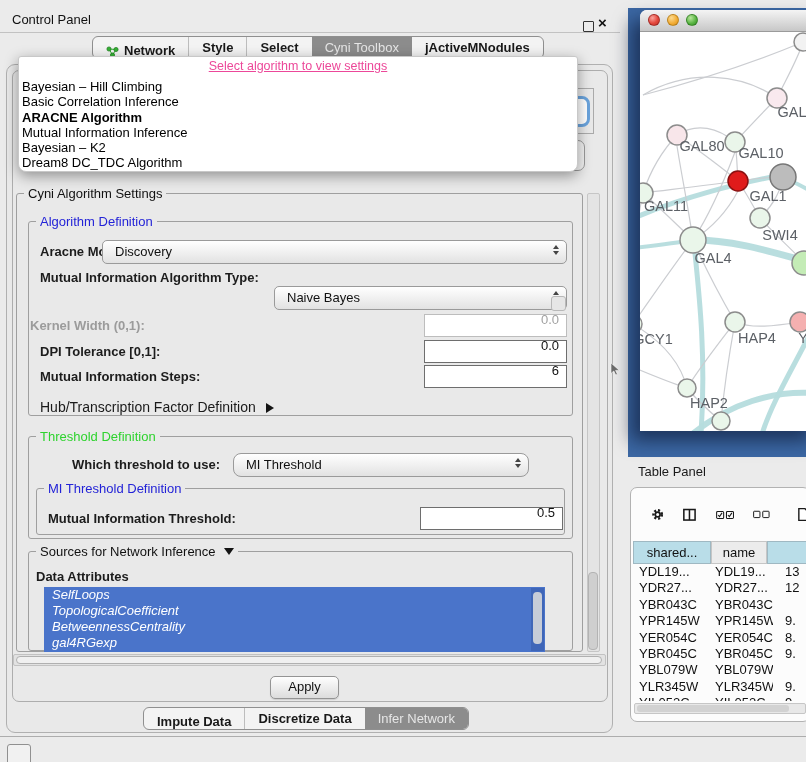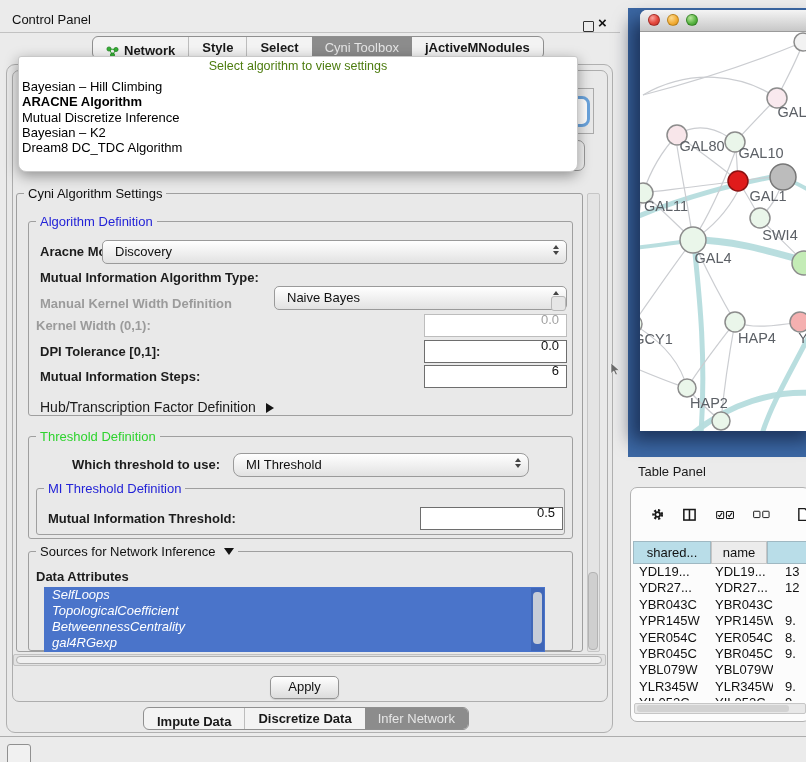--- a/index.html
+++ b/index.html
@@ -25,21 +25,21 @@
   .net-ic{display:inline-flex;}
 
   
   .combo-focus{position:absolute;left:20px;top:96px;width:570px;height:31px;border:3px solid #6aa3dc;border-radius:8px;background:#fff;box-sizing:border-box;}
   .frag-box{position:absolute;left:22px;top:88px;width:572px;height:46px;border:1px solid #aaa;box-sizing:border-box;}
   .field-frag{position:absolute;left:28px;top:140px;width:557px;height:31px;border:1px solid #9a9a9a;border-radius:7px;background:#f2f2f2;box-sizing:border-box;}
 
   
   .popup{position:absolute;left:18px;top:56px;width:560px;height:116px;background:#fff;border:1px solid #c8c8c8;
          border-radius:3px 3px 8px 8px;box-shadow:0 4px 14px rgba(0,0,0,.38);z-index:50;box-sizing:border-box;overflow:hidden;}
-  .popup-ph{text-align:center;font-size:12.5px;color:#4d7c0f;line-height:16px;margin-top:1px;}
+  .popup-ph{text-align:center;font-size:12.5px;color:#ec4899;line-height:16px;margin-top:1px;text-decoration:underline;}
   .algo-list{position:absolute;left:0;top:22px;right:0;}
   .algo-item{font-size:13px;line-height:15.3px;padding-left:3px;color:#000;white-space:nowrap;}
   .algo-item.bold{font-weight:bold;}
 
   
   .grp{position:absolute;border:1px solid #9f9f9f;border-radius:3px;box-sizing:border-box;}
   .grp-title{position:absolute;top:-8px;left:7px;background:#e9e9e9;padding:0 4px;font-size:13px;line-height:15px;white-space:nowrap;}
   .t-blue{color:#2323d7;} .t-green{color:#2ed32e;} .t-black{color:#111;}
 
   
@@ -172,23 +172,22 @@
       </div>
   </div>
   <div class="lbl" style="left:40px;top:266px;">Mutual Information Algorithm Type:</div>
   <div class="combo" style="left:274px;top:266px;width:293px;margin-top:20px;">
     <div class="ctext">Naive Bayes</div>
     <div class="arrows">
         <div class="arr-up"></div>
         <div class="arr-dn"></div>
       </div>
   </div>
-  <div class="lbl dis" style="left:40px;top:292px;">Manual Kernel Width Definition</div>
   <div class="checkbox"></div>
-  <div class="lbl dis" style="left:36px;top:314px;">Kernel Width (0,1):</div>
+  <div class="lbl dis" style="left:30px;top:314px;">Kernel Width (0,1):</div>
   <input class="field dis" style="left: 424px; top: 314px; width: 143px;" readonly="" value="0.0">
   <div class="lbl" style="left:40px;top:340px;">DPI Tolerance [0,1]:</div>
   <input class="field" style="left: 424px; top: 340px; width: 143px;" value="0.0">
   <div class="lbl" style="left:40px;top:365px;">Mutual Information Steps:</div>
   <input class="field" style="left: 424px; top: 365px; width: 143px;" value="6">
 
   <div class="hub-row">
     <span>Hub/Transcription Factor Definition</span><span class="tri-right"></span>
   </div>
 
@@ -239,22 +238,23 @@
       </div>
       <div class="tab sel">
         <span>Infer Network</span>
       </div>
     </div>
 
   <div class="popup">
     <div class="popup-ph">Select algorithm to view settings</div>
     <div class="algo-list" id="algo-list">
         <div class="algo-item">Bayesian – Hill Climbing</div>
+        <div class="algo-item">Basic Correlation Inference</div>
         <div class="algo-item bold">ARACNE Algorithm</div>
-        <div class="algo-item">Mutual Discretize Inference</div>
+        <div class="algo-item">Mutual Information Inference</div>
         <div class="algo-item">Bayesian – K2</div>
         <div class="algo-item">Dream8 DC_TDC Algorithm</div>
       </div>
   </div>
 
   <div class="desktop"></div>
   <div class="net-window">
     <div class="titlebar">
       <div class="tl red"></div>
       <div class="tl yellow"></div>

